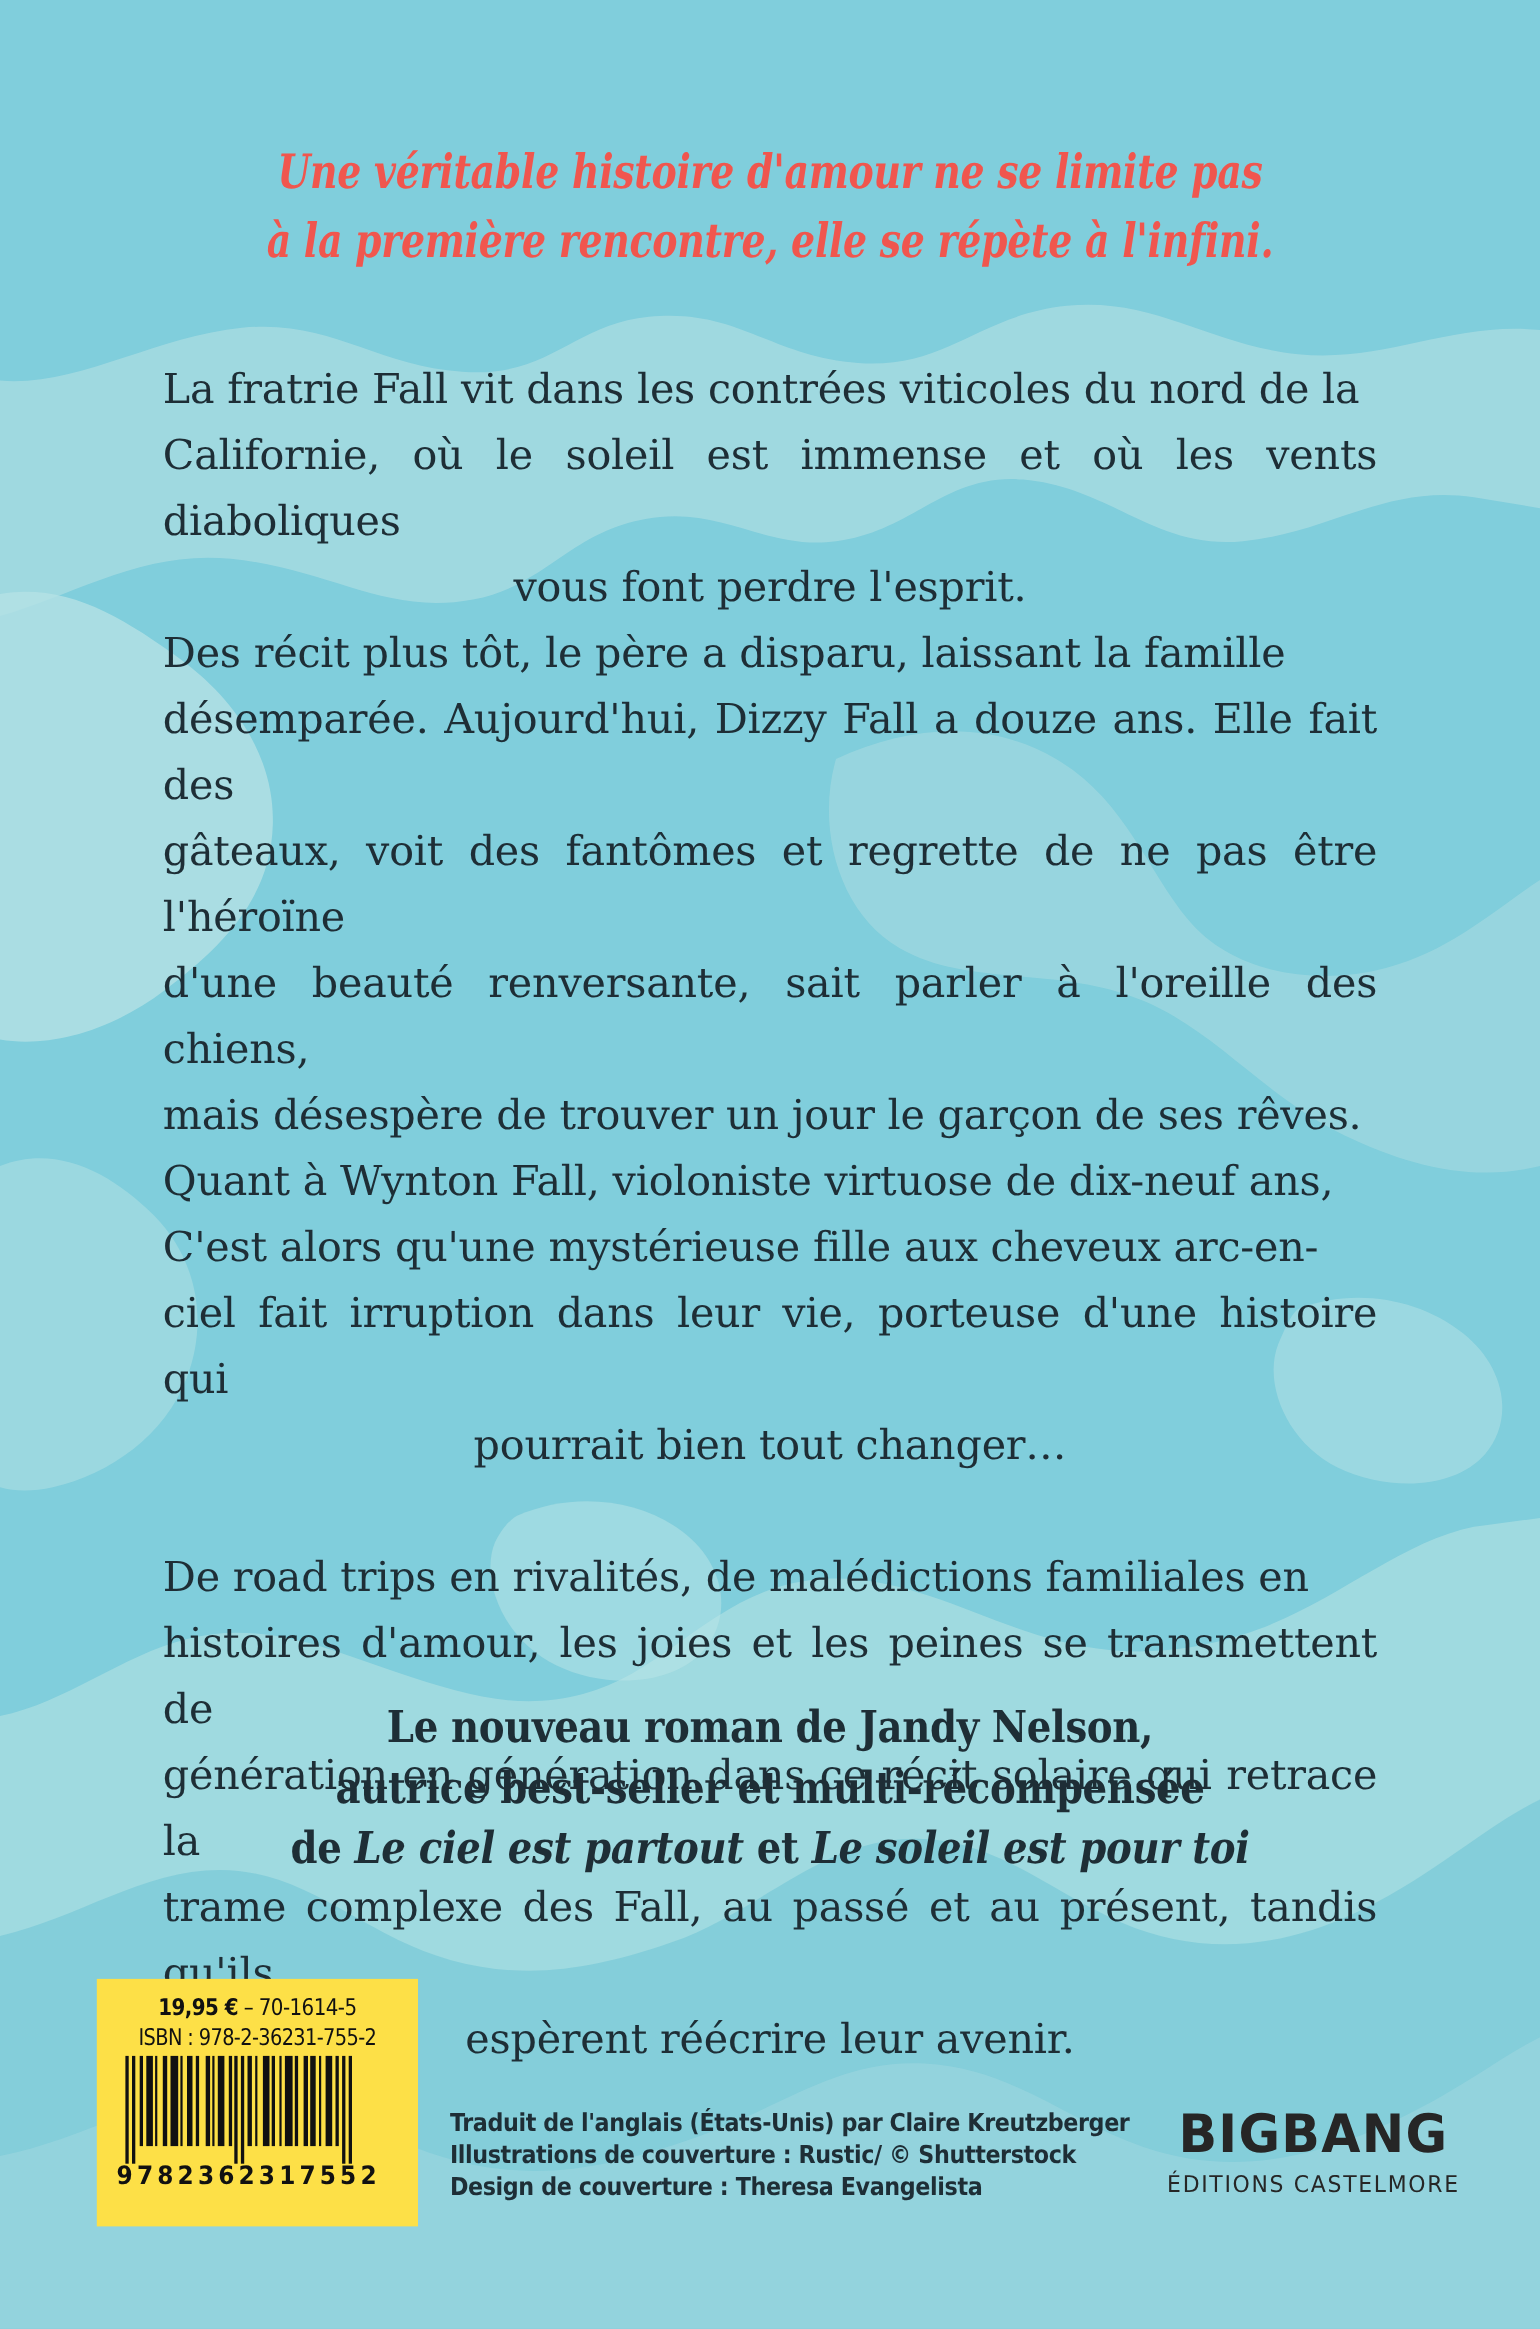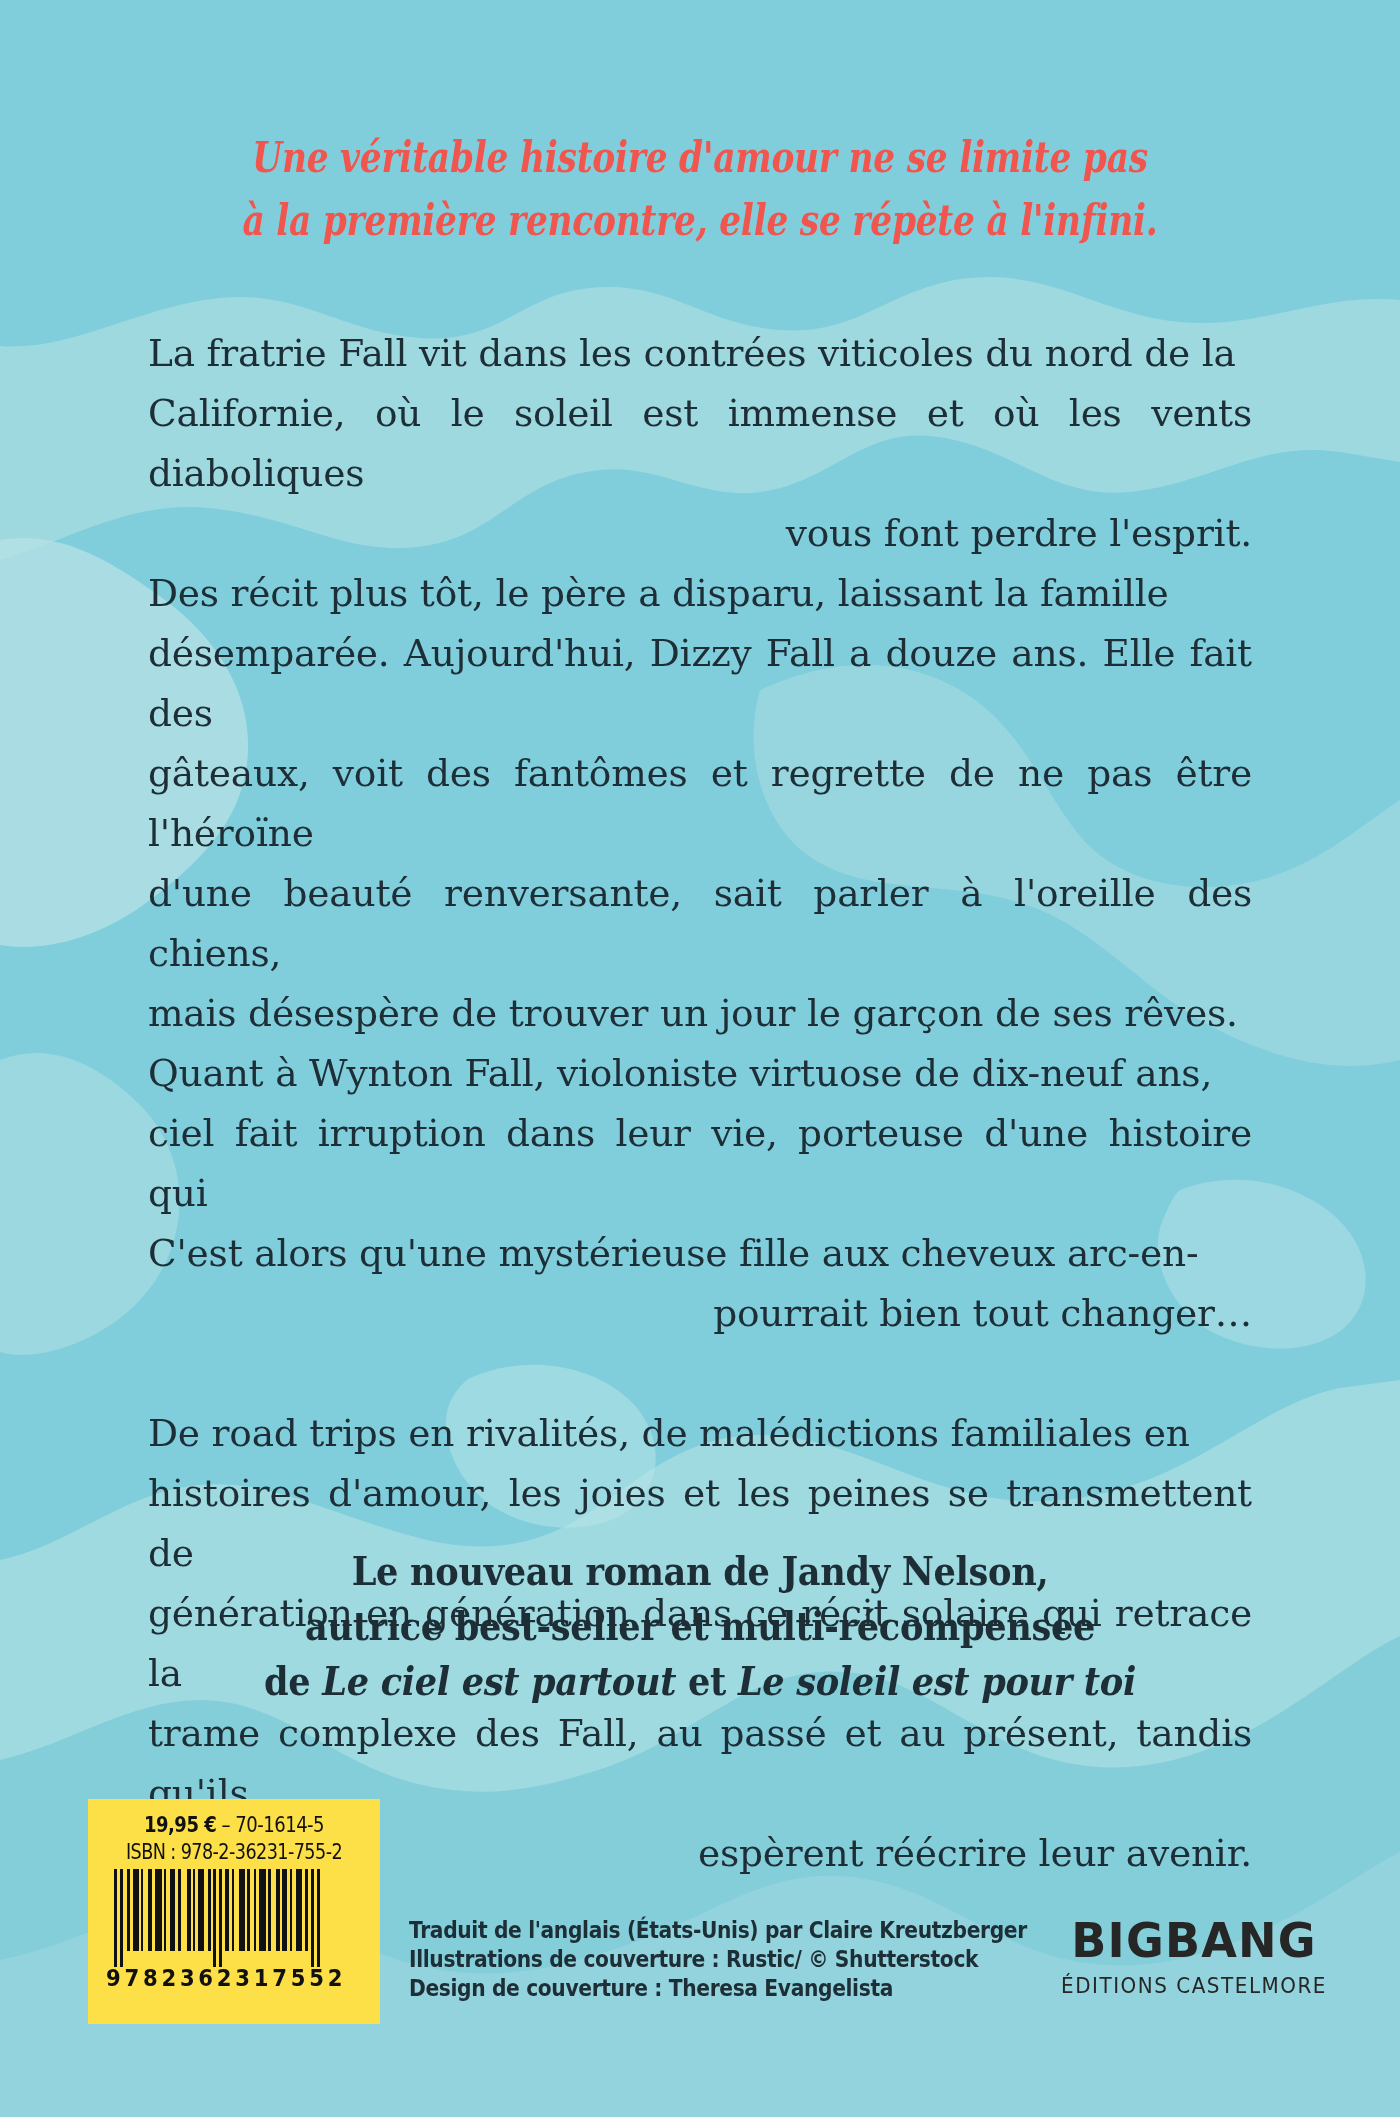--- a/index.html
+++ b/index.html
@@ -69,21 +69,21 @@
     font-size: 37.5px;
     line-height: 60px;
     letter-spacing: -0.2px;
   }
   .blurb p {
     margin: 0;
     text-align: justify;
     text-justify: inter-word;
   }
   .blurb p.last-of-para {
-    text-align: right;
+    text-align: center;
   }
   .blurb .para-gap {
     height: 60px;
   }
 
   
   .promo {
     position: absolute;
     top: 1543px;
     left: 0;
@@ -286,22 +286,22 @@
     <div class="blurb">
       <p>La fratrie Fall vit dans les contrées viticoles du nord de la</p>
       <p>Californie, où le soleil est immense et où les vents diaboliques</p>
       <p class="last-of-para">vous font perdre l'esprit.</p>
       <p>Des récit plus tôt, le père a disparu, laissant la famille</p>
       <p>désemparée. Aujourd'hui, Dizzy Fall a douze ans. Elle fait des</p>
       <p>gâteaux, voit des fantômes et regrette de ne pas être l'héroïne</p>
       <p>d'une beauté renversante, sait parler à l'oreille des chiens,</p>
       <p>mais désespère de trouver un jour le garçon de ses rêves.</p>
       <p>Quant à Wynton Fall, violoniste virtuose de dix-neuf ans,</p>
+      <p>C'est alors qu'une mystérieuse fille aux cheveux arc-en-</p>
       <p>ciel fait irruption dans leur vie, porteuse d'une histoire qui</p>
-      <p>C'est alors qu'une mystérieuse fille aux cheveux arc-en-</p>
       <p class="last-of-para">pourrait bien tout changer…</p>
 
       <div class="para-gap"></div>
 
       <p>De road trips en rivalités, de malédictions familiales en</p>
       <p>histoires d'amour, les joies et les peines se transmettent de</p>
       <p>génération en génération dans ce récit solaire qui retrace la</p>
       <p>trame complexe des Fall, au passé et au présent, tandis qu'ils</p>
       <p class="last-of-para">espèrent réécrire leur avenir.</p>
     </div>

